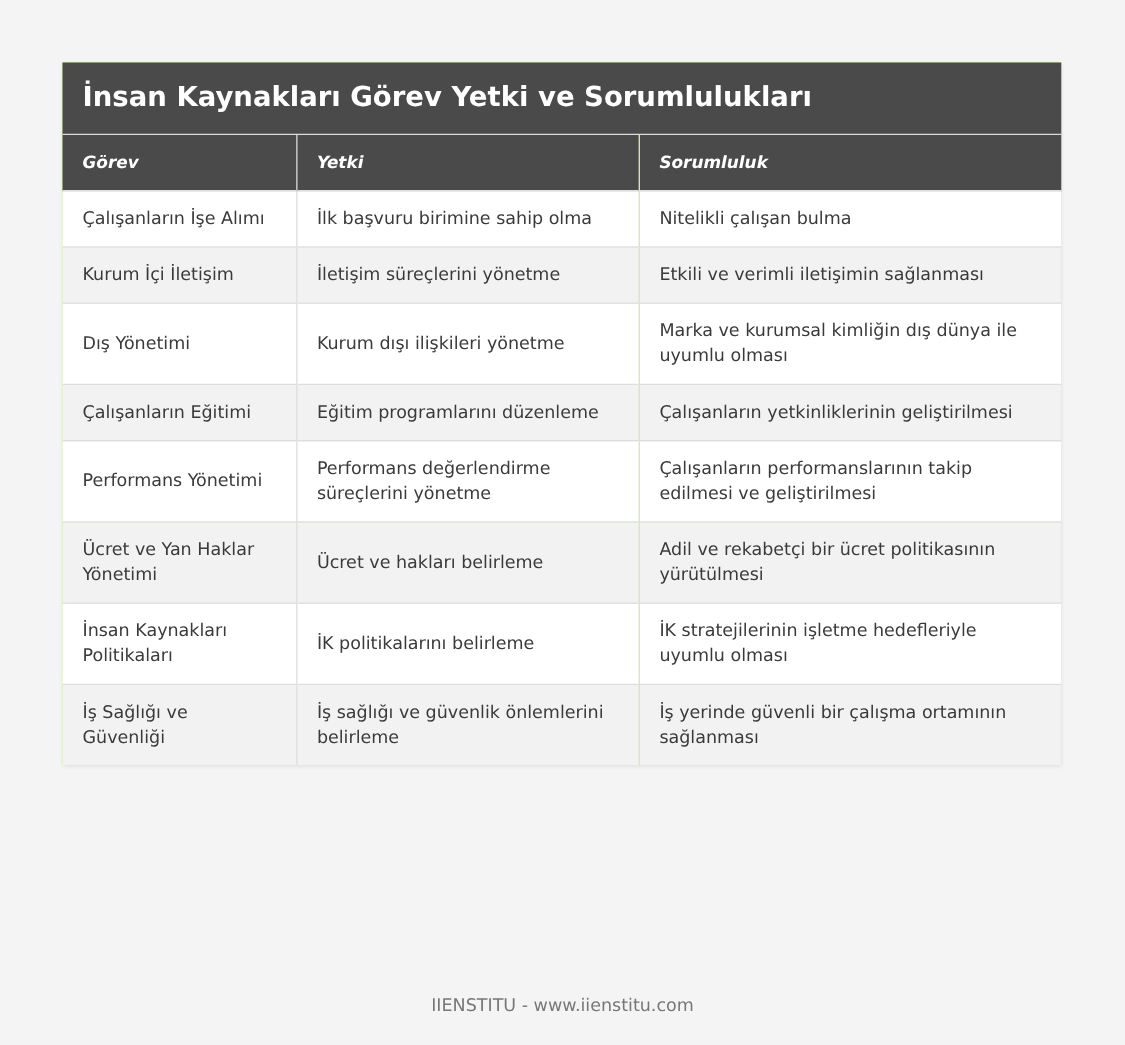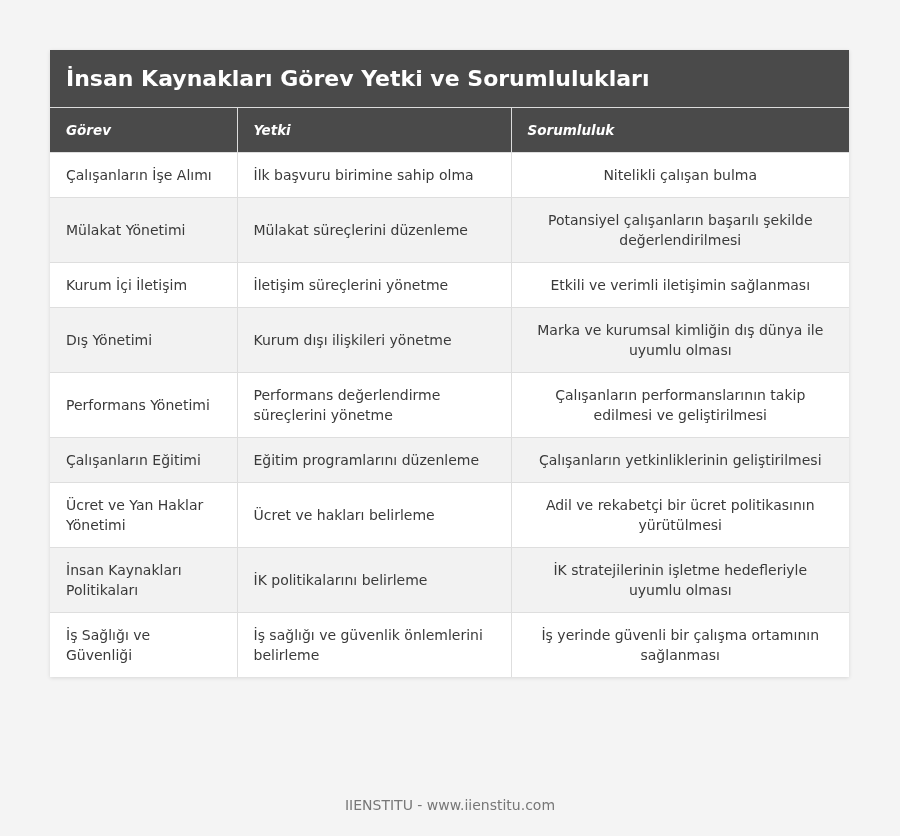--- a/index.html
+++ b/index.html
@@ -51,21 +51,21 @@
   td {
     font-size: 14px;
     color: #3a3a3a;
     padding: 0 16px;
     line-height: 20px;
     border-top: 1px solid #dedede;
     border-right: 1px solid #dedede;
     vertical-align: middle;
     margin-left: 19px;
   }
-  td:last-child { border-right: none; text-align: center; }
+  td:last-child { border-right: none; }
   tr.row.h1 td { height: 44px; }
   tr.row.h2 td { height: 64px; }
   tr.row:nth-child(even) td { background: #f2f2f2; }
   tr.row:nth-child(odd) td { background: #ffffff; }
   .footer {
     position: absolute;
     left: 0; right: 0; top: 797px;
     text-align: center;
     font-size: 14px;
     color: #777777;
@@ -88,44 +88,39 @@
         <th>Yetki</th>
         <th>Sorumluluk</th>
       </tr>
     </thead>
     <tbody>
       <tr class="row h1">
         <td>Çalışanların İşe Alımı</td>
         <td>İlk başvuru birimine sahip olma</td>
         <td>Nitelikli çalışan bulma</td>
       </tr>
-      <tr class="row h2">
-        <td>Mülakat Yönetimi</td>
-        <td>Mülakat süreçlerini düzenleme</td>
-        <td>Potansiyel çalışanların başarılı şekilde değerlendirilmesi</td>
-      </tr>
       <tr class="row h1">
         <td>Kurum İçi İletişim</td>
         <td>İletişim süreçlerini yönetme</td>
         <td>Etkili ve verimli iletişimin sağlanması</td>
       </tr>
       <tr class="row h2">
         <td>Dış Yönetimi</td>
         <td>Kurum dışı ilişkileri yönetme</td>
         <td>Marka ve kurumsal kimliğin dış dünya ile uyumlu olması</td>
       </tr>
+      <tr class="row h1">
+        <td>Çalışanların Eğitimi</td>
+        <td>Eğitim programlarını düzenleme</td>
+        <td>Çalışanların yetkinliklerinin geliştirilmesi</td>
+      </tr>
       <tr class="row h2">
         <td>Performans Yönetimi</td>
         <td>Performans değerlendirme süreçlerini yönetme</td>
         <td>Çalışanların performanslarının takip edilmesi ve geliştirilmesi</td>
-      </tr>
-      <tr class="row h1">
-        <td>Çalışanların Eğitimi</td>
-        <td>Eğitim programlarını düzenleme</td>
-        <td>Çalışanların yetkinliklerinin geliştirilmesi</td>
       </tr>
       <tr class="row h2">
         <td>Ücret ve Yan Haklar Yönetimi</td>
         <td>Ücret ve hakları belirleme</td>
         <td>Adil ve rekabetçi bir ücret politikasının yürütülmesi</td>
       </tr>
       <tr class="row h2">
         <td>İnsan Kaynakları Politikaları</td>
         <td>İK politikalarını belirleme</td>
         <td>İK stratejilerinin işletme hedefleriyle uyumlu olması</td>

